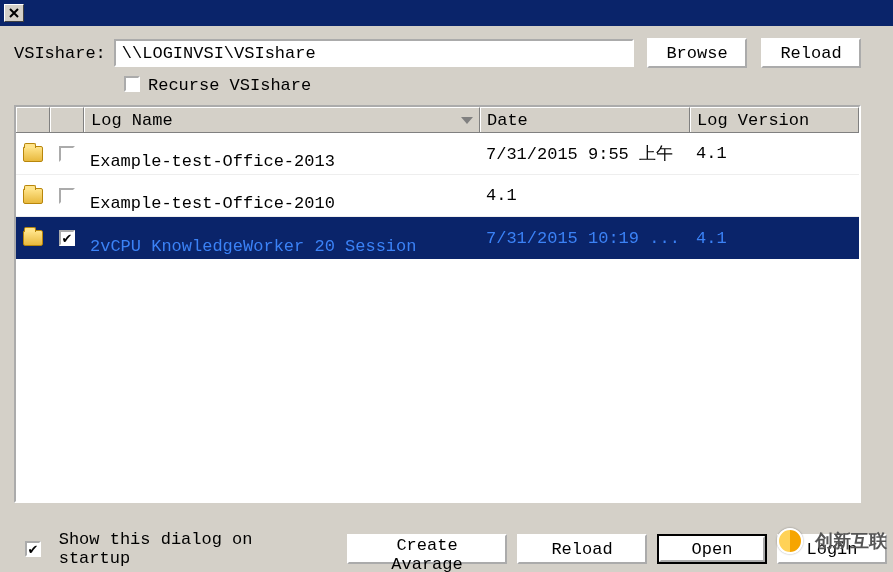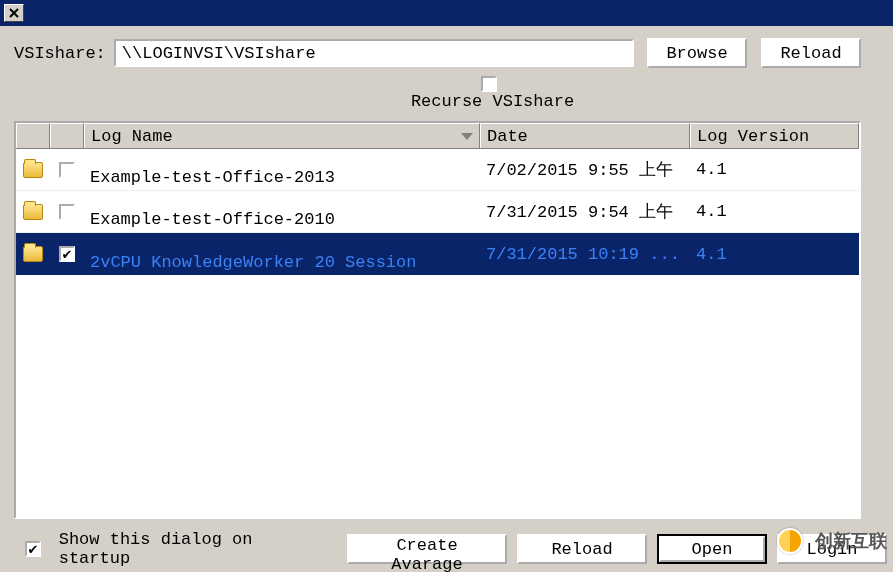--- a/index.html
+++ b/index.html
@@ -57,21 +57,21 @@
   .checkbox {
     width:16px; height:16px;
     border:2px inset #fff;
     background:#fff;
     display:inline-flex; align-items:center; justify-content:center;
     font-size:13px; font-family: sans-serif;
     margin-right:8px;
     cursor:pointer;
   }
   .checkbox.checked::after { content:"✔"; color:#000; }
-  .recurse-row { margin-left: 110px; display:flex; align-items:center; margin-bottom:10px;flex-direction:column;}
+  .recurse-row { margin-left: 110px; display:flex; margin-bottom:10px;}
   .listview {
     border: 2px inset #fff;
     background:#fff;
     width: 100%;
     height: 398px;
     overflow:hidden;
   }
   .header {
     display:flex;
     background:#d4d0c8;
@@ -211,32 +211,31 @@
     </div>
     <div class="body" id="list-body">
         <div class="row-item">
           <div class="cell col-icon">
             <div class="folder-icon"></div>
           </div>
           <div class="cell col-check">
             <span class="checkbox"></span>
           </div>
           <div class="cell col-name">Example-test-Office-2013</div>
-          <div class="cell col-date">7/02/2015 9:55 上午</div>
+          <div class="cell col-date">7/31/2015 9:55 上午</div>
           <div class="cell col-ver">4.1</div>
         </div>
         <div class="row-item">
           <div class="cell col-icon">
             <div class="folder-icon"></div>
           </div>
           <div class="cell col-check">
             <span class="checkbox"></span>
           </div>
           <div class="cell col-name">Example-test-Office-2010</div>
-          <div class="cell col-date">7/31/2015 9:54 上午</div>
           <div class="cell col-ver">4.1</div>
         </div>
         <div class="row-item selected">
           <div class="cell col-icon">
             <div class="folder-icon"></div>
           </div>
           <div class="cell col-check">
             <span class="checkbox checked"></span>
           </div>
           <div class="cell col-name">2vCPU KnowledgeWorker 20 Session</div>

